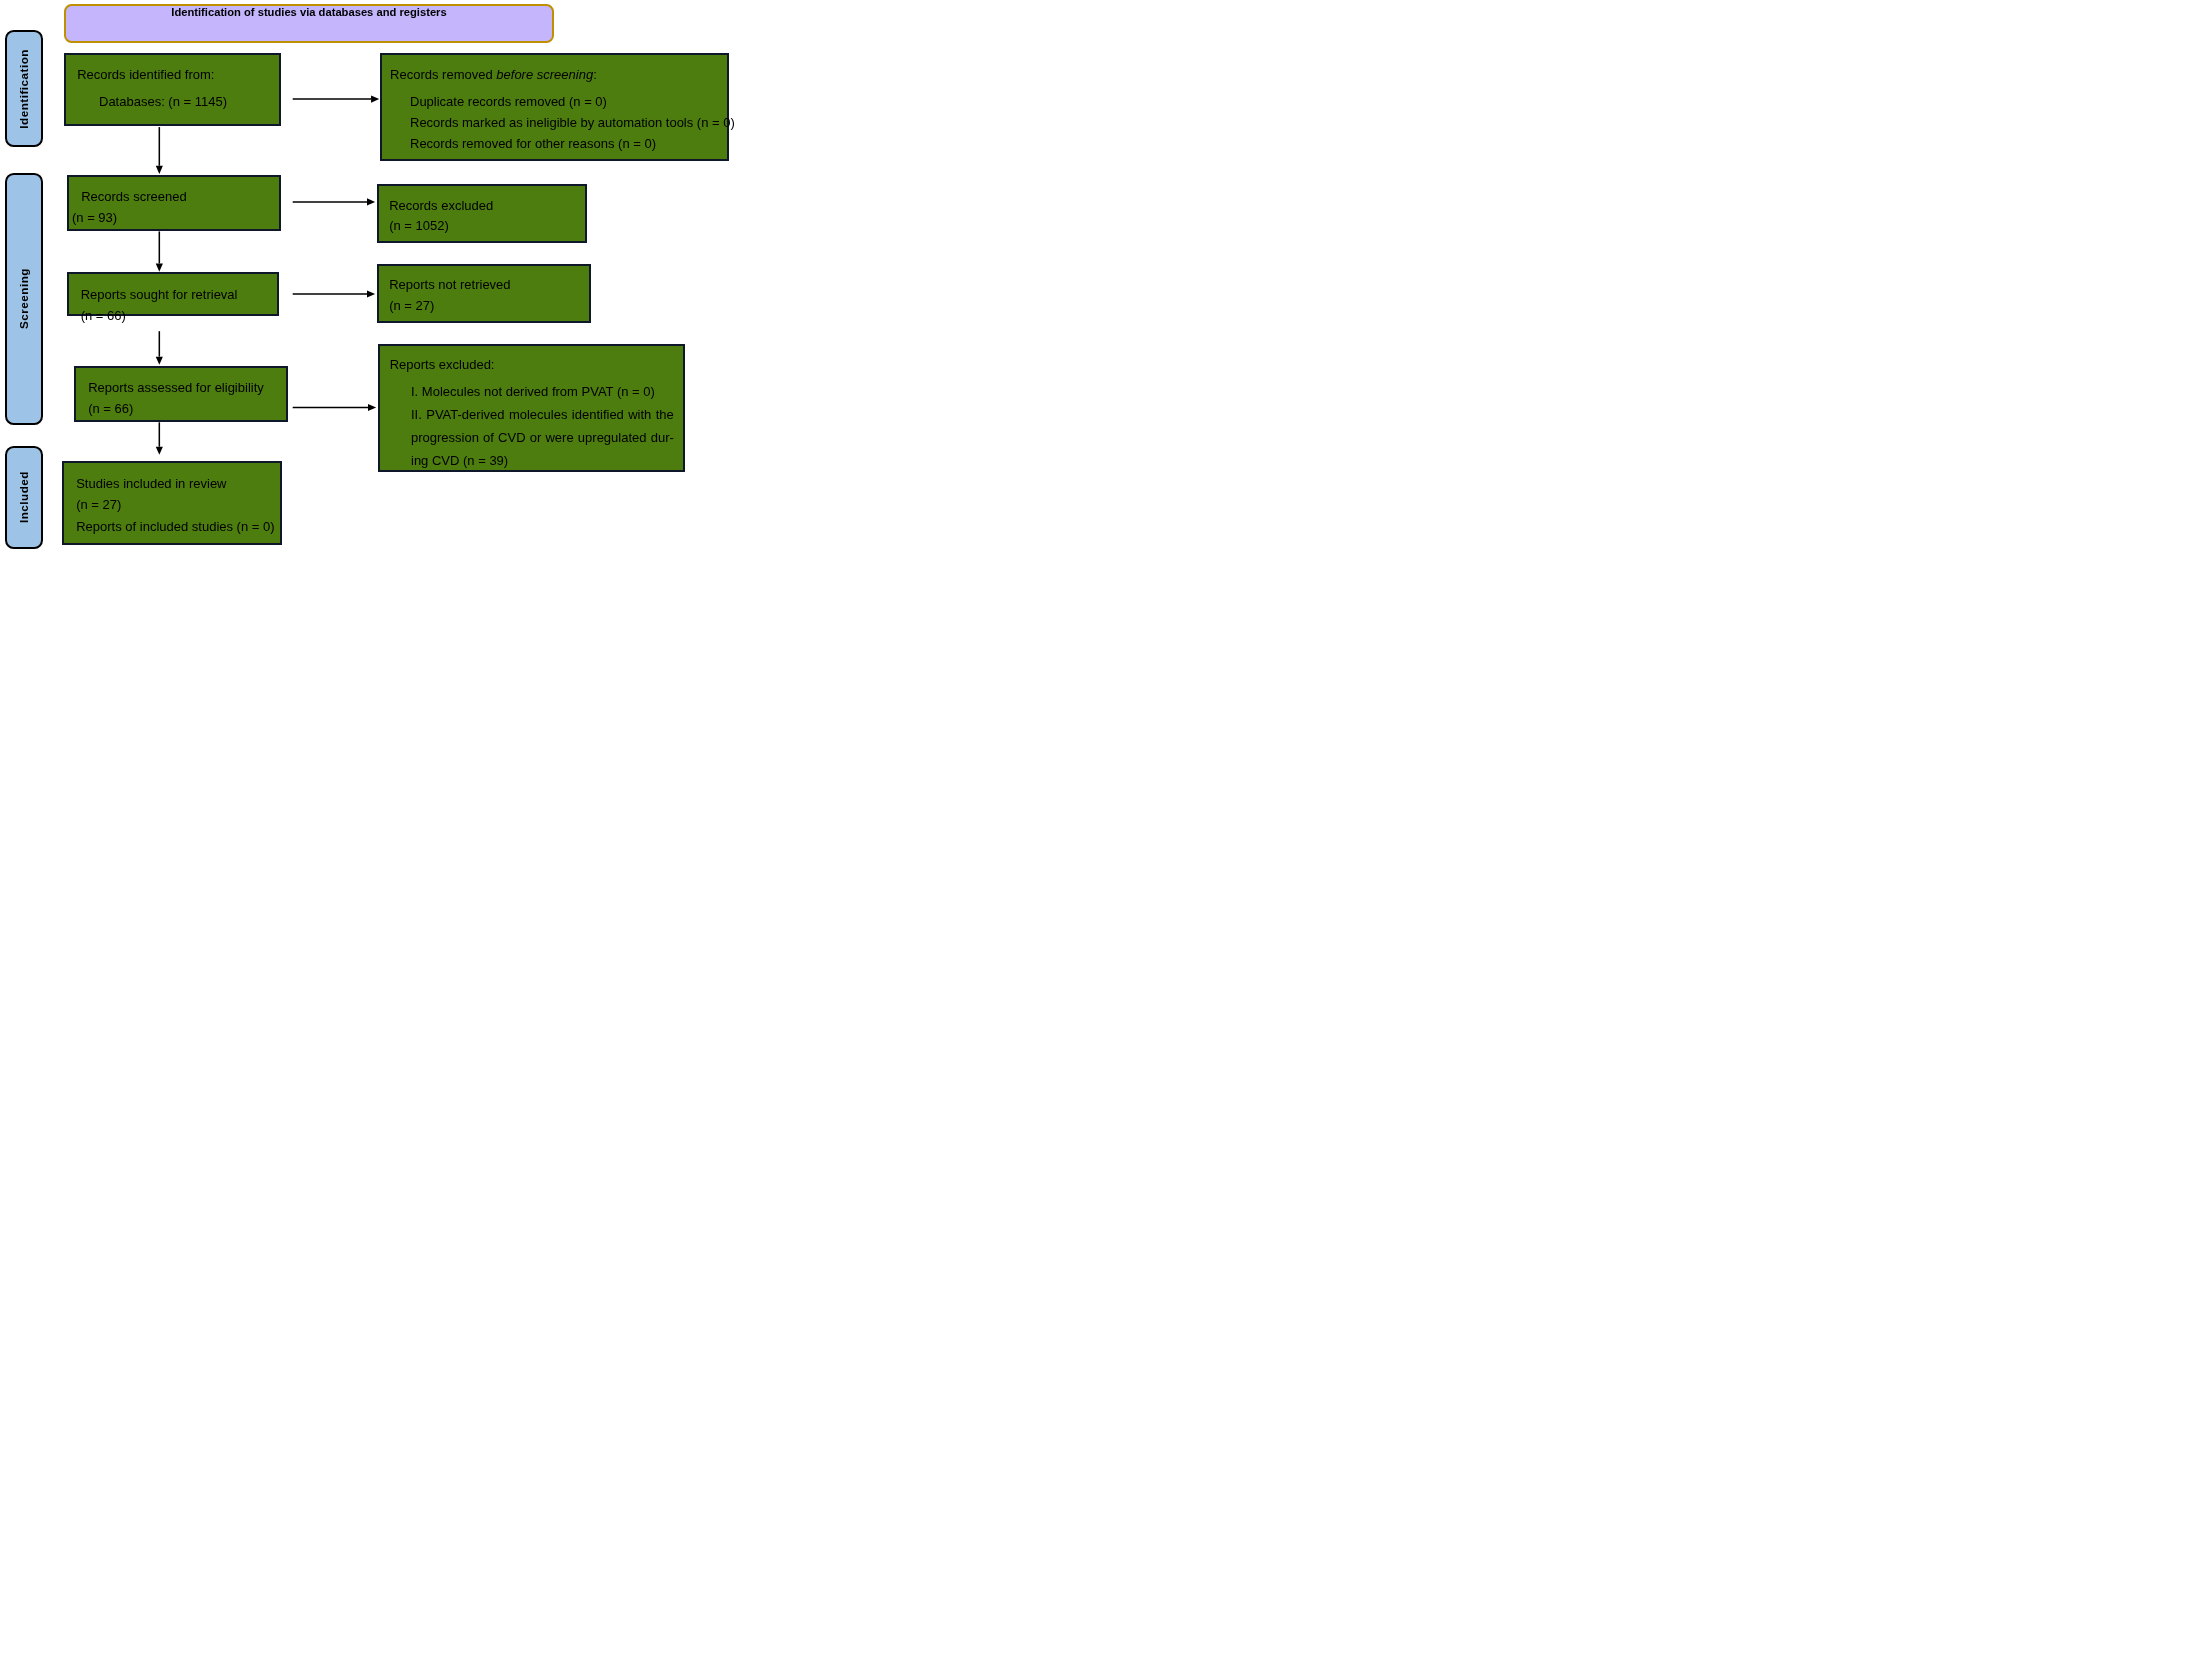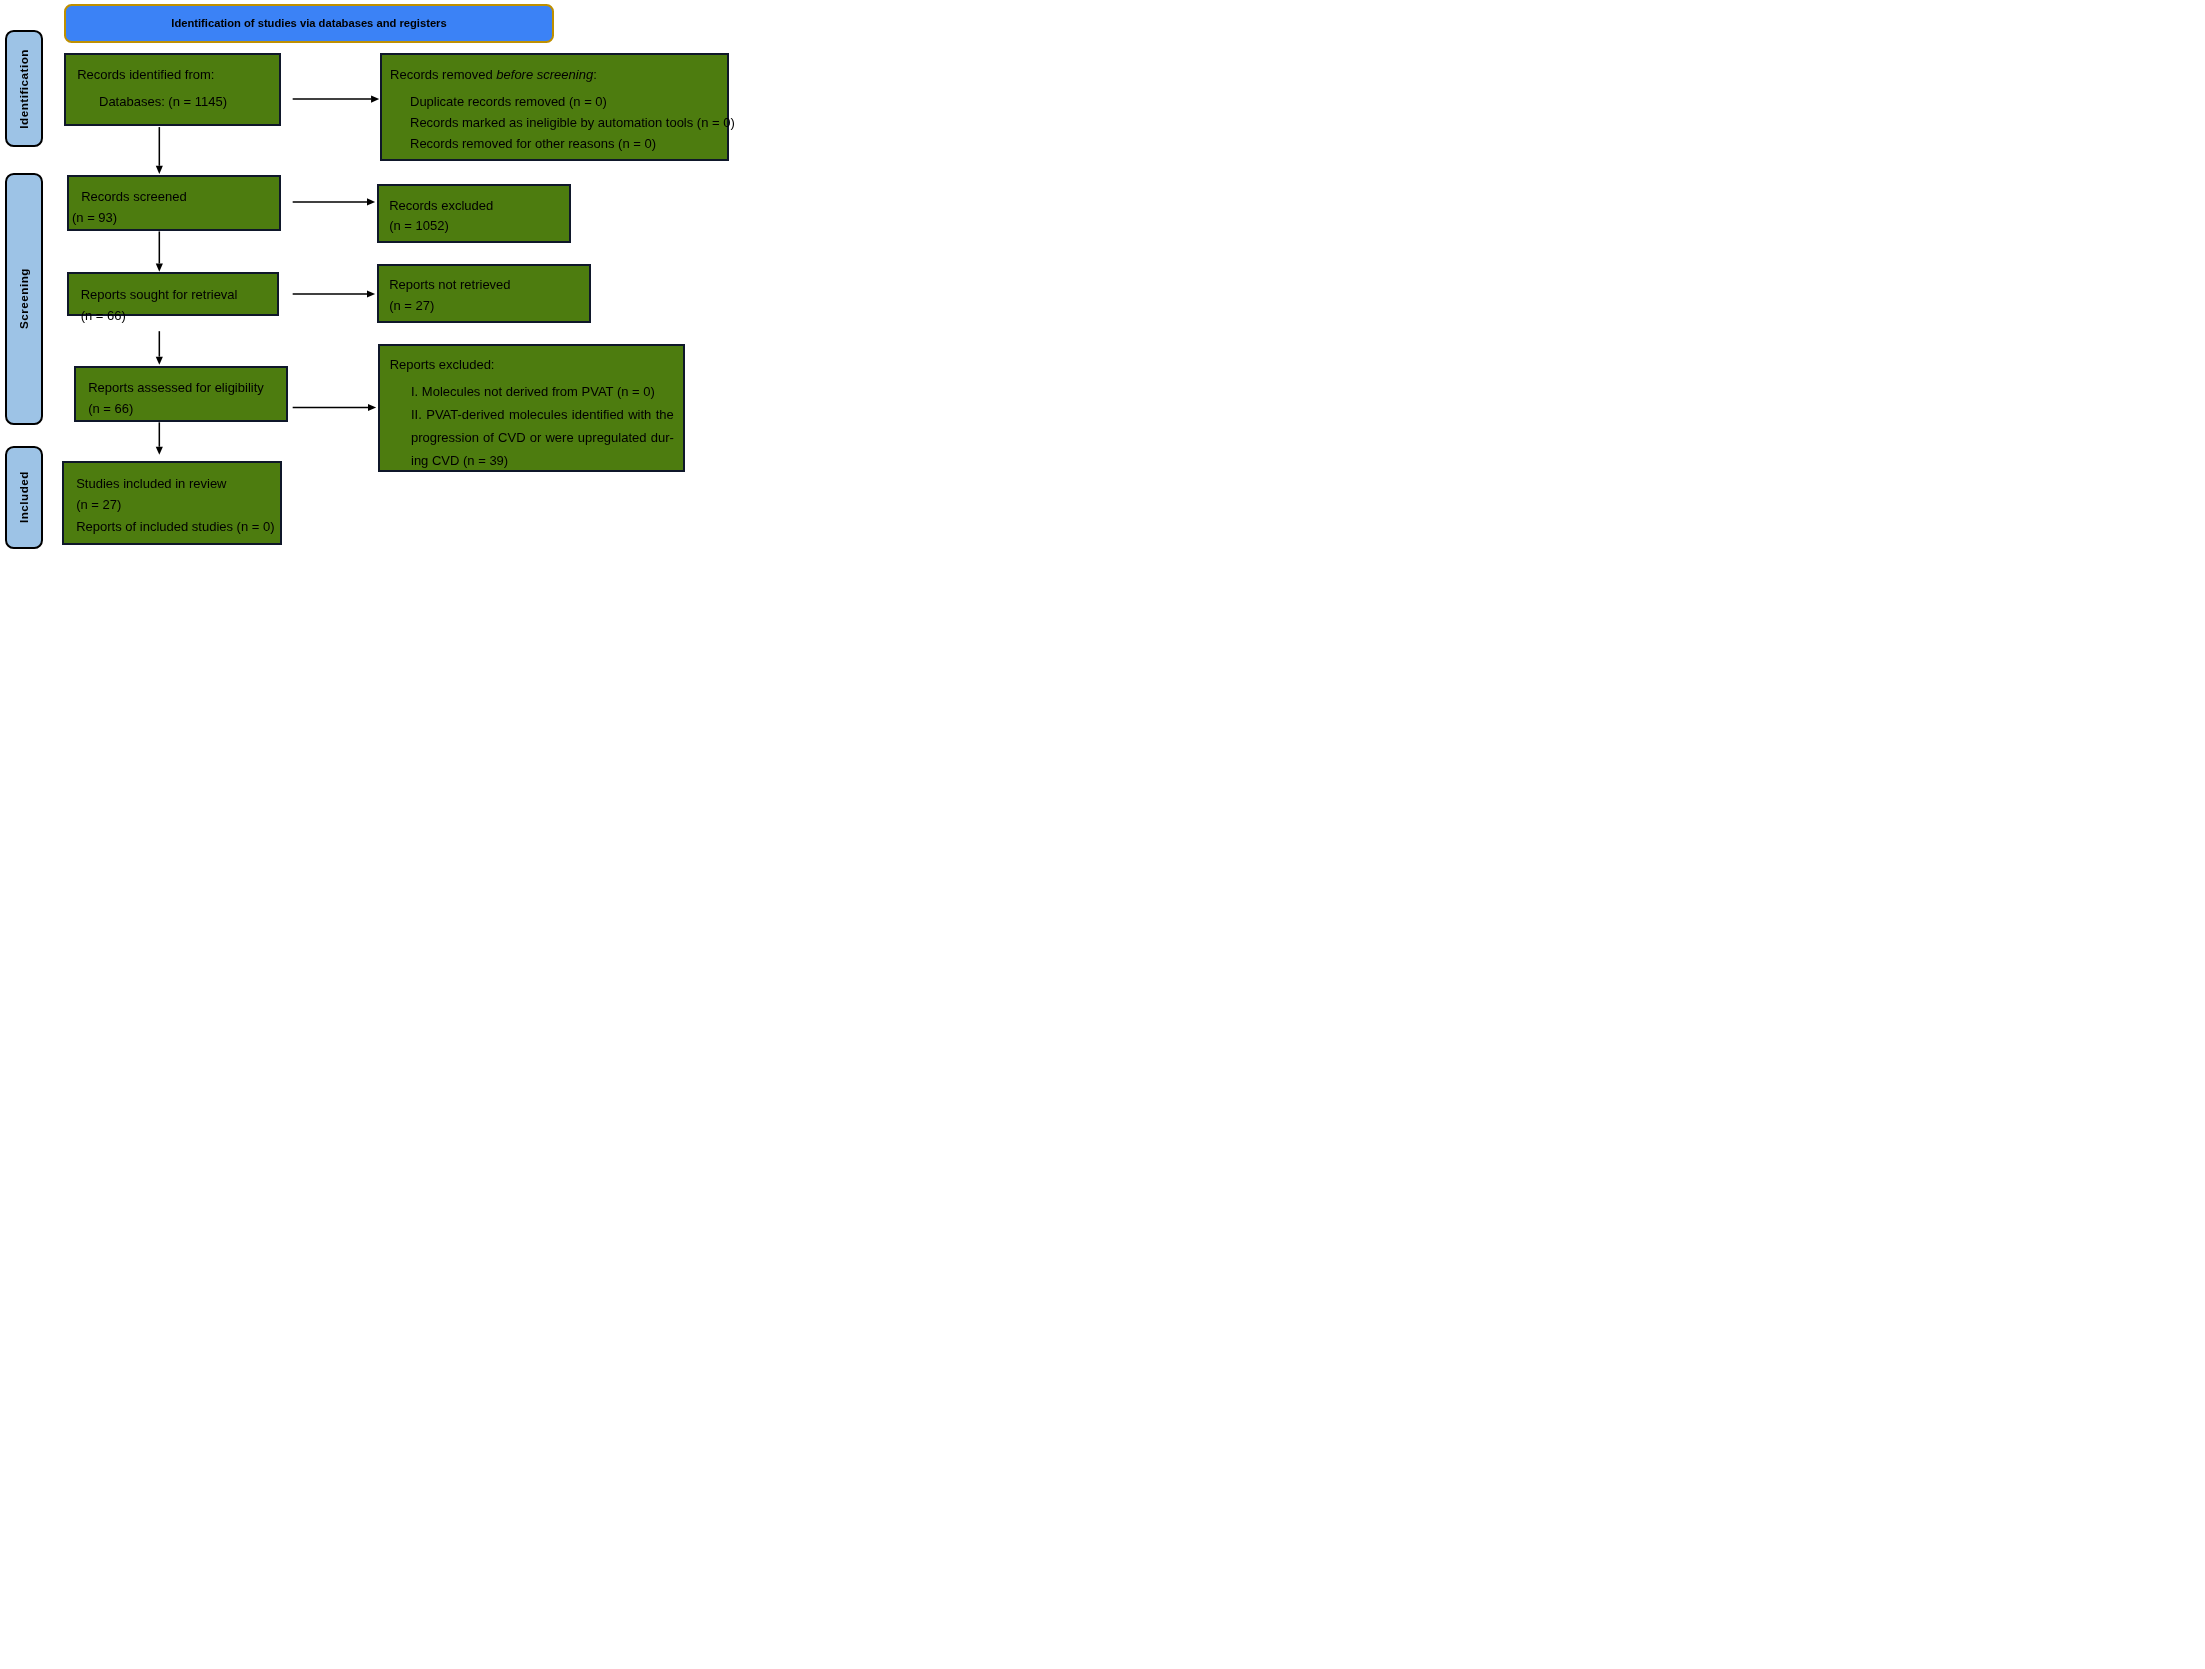--- a/index.html
+++ b/index.html
@@ -8,24 +8,24 @@
   .canvas {
     position: relative;
     width: 735px;
     height: 557px;
     background: #ffffff;
     overflow: hidden;
   }
   .header-banner {
     position: absolute;
     left: 64px; top: 3.6px; width: 490px; height: 39px;
-    background: #3b82f6;
+    background: #c4b5fd;
     border: 2.5px solid #BF9000;
     border-radius: 7.6px;
-    display: flex; align-items: center; justify-content: center;
+    display: flex; align-items: flex-start; justify-content: center;
     font-size: 11.2px; font-weight: bold;
   }
   .stage {
     position: absolute;
     background: #9DC3E6;
     border: 2.5px solid #000;
     border-radius: 8.7px;
     display: flex; align-items: center; justify-content: center;
   }
   .stage .vtext {
@@ -44,21 +44,21 @@
     background: #4d7c0f;
     border: 2px solid #0f172a;
     font-size: 13px;
   }
   .box .line { position: absolute; white-space: nowrap; }
   .box .wrapline { position: absolute; white-space: nowrap; }
   .just { text-align: justify; text-align-last: justify; white-space: normal; }
   .box-records-identified { left: 64px; top: 53px; width: 217px; height: 73px; }
   .box-records-removed { left: 380px; top: 53px; width: 349px; height: 108px; }
   .box-records-screened { left: 67px; top: 175px; width: 214px; height: 56px; }
-  .box-records-excluded { left: 377px; top: 184px; width: 194px; height: 59px; }
+  .box-records-excluded { left: 377px; top: 184px; width: 210px; height: 59px; }
   .box-reports-sought { left: 67px; top: 272px; width: 212px; height: 44px; }
   .box-reports-not-retrieved { left: 377px; top: 264px; width: 214px; height: 59px; }
   .box-reports-assessed { left: 66px; top: 366px; width: 214px; height: 56px; margin-left: 8px; }
   .box-reports-excluded { left: 378px; top: 344px; width: 307px; height: 128px; }
   .box-studies-included { left: 62px; top: 461px; width: 220px; height: 84px; }
   .arrow-layer { position: absolute; left: 0; top: 0; width: 735px; height: 557px; }
   .em { font-style: italic; }
 </style>
 </head>
 <body>

